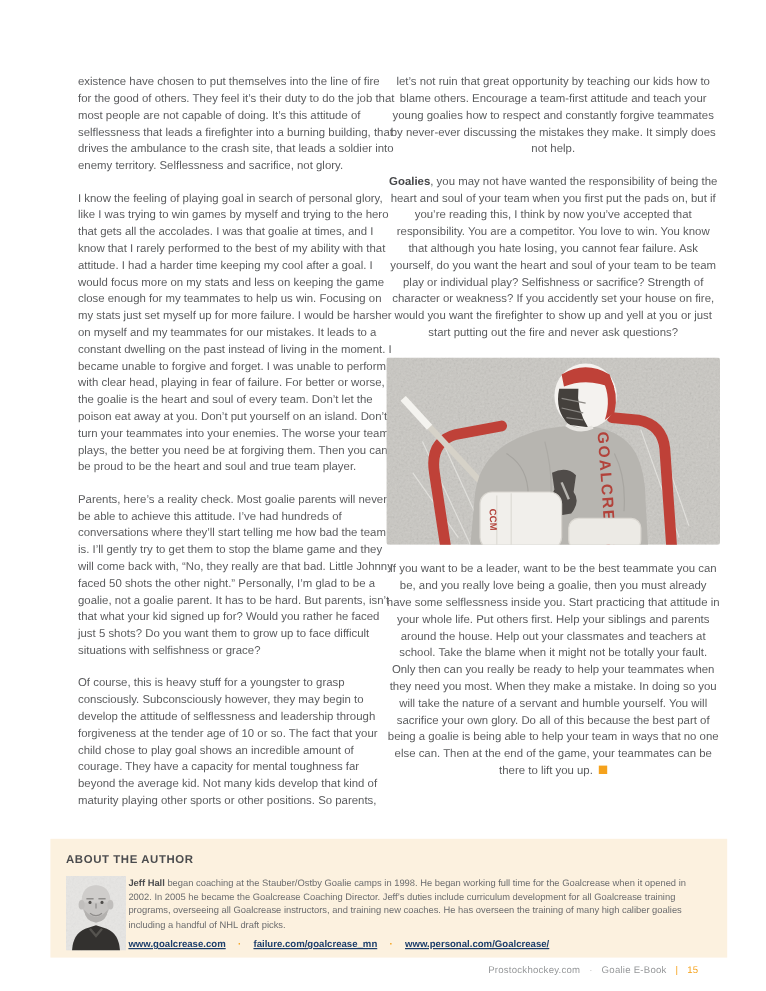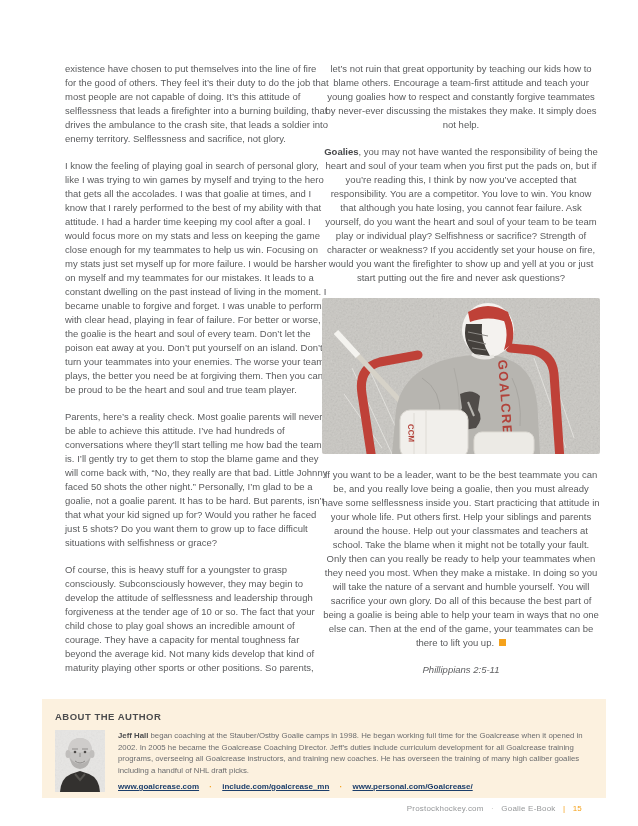--- a/index.html
+++ b/index.html
@@ -15,21 +15,21 @@
   .col{position:absolute;top:62px;font-size:9.5px;line-height:14px;color:var(--body-gray);}
   .col-left{left:45px;width:264px;margin-left:20px;}
   .col-right{left:322px;width:278px;text-align:center;}
   .col p{margin:0 0 13px 0;}
   .col p strong{font-weight:bold;color:#47484a;}
   .photo{width:278px;height:156px;margin:3px 0 14px 0;}
   .endmark{display:inline-block;width:7px;height:7px;background:var(--accent-orange);margin-left:5px;}
   .verse{font-style:italic;color:#5f6062;margin-top:14px;}
   .about{position:absolute;left:42px;top:699px;width:564px;height:99px;background:var(--about-bg);padding:12px 15px 0 13px;}
   .about-title{font-size:9.5px;font-weight:bold;letter-spacing:0.5px;color:#4b4c4e;}
-  .about-row{display:flex;margin-top:8px;gap:13px;justify-content:flex-end;}
+  .about-row{display:flex;margin-top:8px;gap:2px;justify-content:flex-end;}
   .headshot{width:50px;height:62px;flex:0 0 auto;}
   .about-body{flex:1;}
   .bio{font-size:7.8px;line-height:11.5px;color:#6b6c6e;}
   .bio strong{color:#4b4c4e;}
   .links{margin-top:6px;font-size:8px;font-weight:bold;}
   .links a{color:var(--link-navy);}
   .links .dot{color:var(--accent-orange);margin:0 8px;font-weight:bold;}
   .footer{position:absolute;right:56px;top:804px;font-size:8px;color:#96989a;letter-spacing:0.2px;}
   .footer .fsep{margin:0 5px;color:#c9c9c9;}
   .footer .orange{color:var(--accent-orange);}
@@ -102,21 +102,20 @@
               <path d="M 92 115 L 92 158 M 104 113 L 104 158" stroke="#dedbd5" fill="none"></path>
               <text transform="translate(86 126) rotate(88)" font-size="8" font-weight="bold" fill="#b2423a" font-family="&quot;Liberation Sans&quot;,sans-serif">CCM</text>
             </g>
             <rect x="152" y="134" width="60" height="26" rx="8" fill="#eceae5" stroke="#dcd9d3"></rect>
           </g>
         </g>
       </svg>
     </div>
 
     <p><span>If you want to be a leader, want to be the best teammate you can be, and you really love being a goalie, then you must already have some selflessness inside you. Start practicing that attitude in your whole life. Put others first. Help your siblings and parents around the house. Help out your classmates and teachers at school. Take the blame when it might not be totally your fault. Only then can you really be ready to help your teammates when they need you most. When they make a mistake. In doing so you will take the nature of a servant and humble yourself. You will sacrifice your own glory. Do all of this because the best part of being a goalie is being able to help your team in ways that no one else can. Then at the end of the game, your teammates can be there to lift you up.</span><span class="endmark"></span></p>
-    <p class="verse">Phillippians 2:5-11</p>
   </div>
 
   <div class="about">
     <div class="about-title">ABOUT THE AUTHOR</div>
     <div class="about-row">
       <div class="headshot">
         <svg viewBox="0 0 50 62" width="50" height="62">
           <rect width="50" height="62" fill="#e7e6e4"></rect>
           <rect width="50" height="62" filter="url(#speck)" opacity="0.12"></rect>
           <ellipse cx="25" cy="22" rx="12" ry="14" fill="#c6c4c2"></ellipse>
@@ -130,21 +129,21 @@
           <path d="M 25 23 L 25 27 M 20 31 Q 25 35 30 31" stroke="#8e8c8a" stroke-width="1" fill="none"></path>
           <path d="M 5 62 Q 6 48 16 44 L 25 41 L 34 44 Q 44 48 45 62 Z" fill="#33312f"></path>
           <path d="M 20 44 L 25 50 L 30 44" stroke="#55534f" stroke-width="2" fill="none"></path>
         </svg>
       </div>
       <div class="about-body">
         <p class="bio"><strong>Jeff Hall</strong><span> began coaching at the Stauber/Ostby Goalie camps in 1998. He began working full time for the Goalcrease when it opened in 2002. In 2005 he became the Goalcrease Coaching Director. Jeff’s duties include curriculum development for all Goalcrease training programs, overseeing all Goalcrease instructors, and training new coaches. He has overseen the training of many high caliber goalies including a handful of NHL draft picks.</span></p>
         <div class="links">
           <a href="#">www.goalcrease.com</a>
           <span class="dot">·</span>
-          <a href="#">include.com/goalcrease_mn</a>
+          <a href="#">failure.com/goalcrease_mn</a>
           <span class="dot">·</span>
           <a href="#">www.personal.com/Goalcrease/</a>
         </div>
       </div>
     </div>
   </div>
 
   <div class="footer">
     <span>Prostockhockey.com</span>
     <span class="fsep">·</span>

